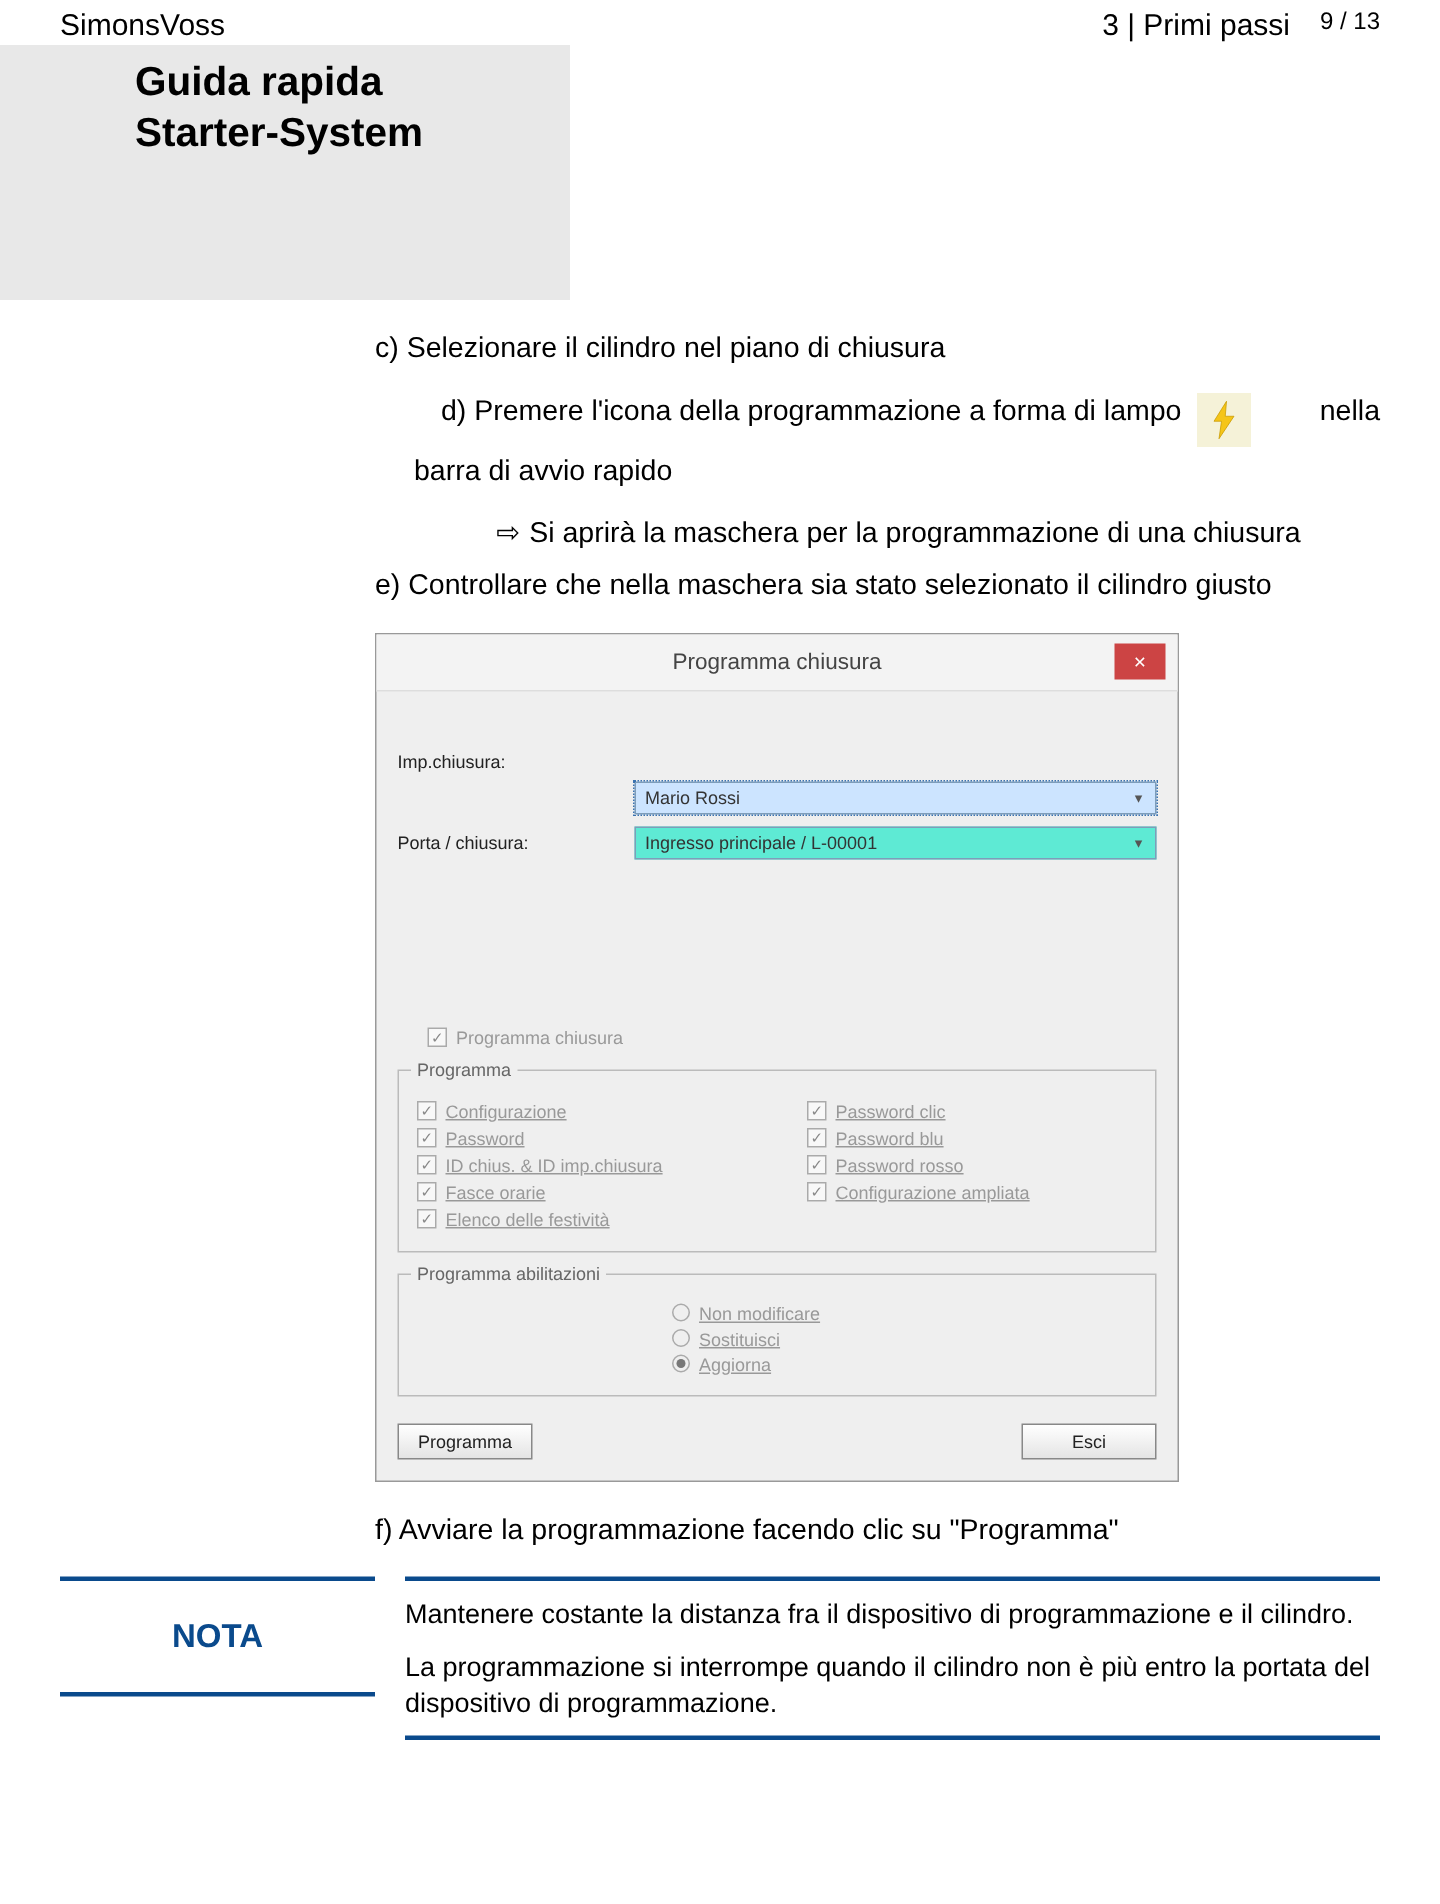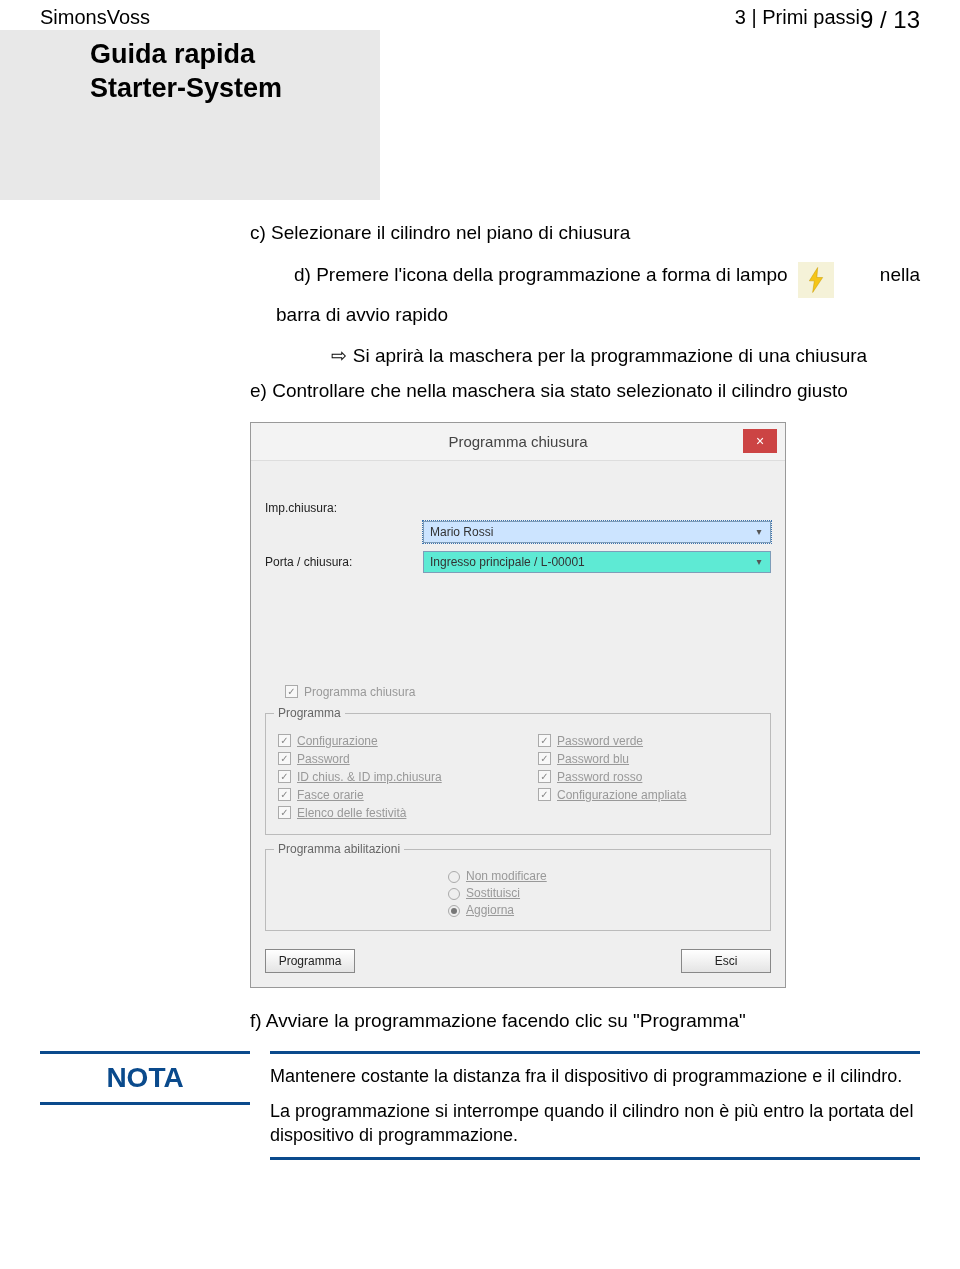--- a/index.html
+++ b/index.html
@@ -27,21 +27,21 @@
   .breadcrumb {
     position: absolute;
     top: 6px;
     right: 60px;
     font-size: 20px;
   }
   .pagenum {
     position: absolute;
     top: 6px;
     right: 0;
-    font-size: 24px;
+    font-size: 16px;
   }
   .grey-tab {
     position: absolute;
     top: 30px;
     left: -40px;
     width: 380px;
     height: 170px;
     background: #e8e8e8;
   }
   .guide-title {
@@ -206,21 +206,21 @@
     font-size: 12px;
     color: #666;
   }
   .grid2 {
     display: grid;
     grid-template-columns: 1fr 1fr;
     column-gap: 40px;
   }
   .radio-row {
     display: flex;
-    align-items: flex-end;
+    align-items: flex-start;
     gap: 6px;
     color: #999;
     margin: 3px 0;
     justify-content: flex-start;
     font-size: 12px;
   }
   .radio-group {
     margin-left: 170px;
   }
   .rad {
@@ -265,25 +265,25 @@
     margin-top: 8px;
   }
   .nota-badge-wrap {
     width: 210px;
     flex-shrink:0;
     margin-left: -210px;
   }
   .nota-badge {
     border-top: 3px solid #0a4a8c;
     border-bottom: 3px solid #0a4a8c;
-    padding: 8px 0;
+    padding: 24px 0;
     text-align: center;
     color: #0a4a8c;
     font-weight: bold;
-    font-size: 28px;
+    font-size: 22px;
   }
   .nota-text {
     flex: 1;
     font-size: 18px;
     line-height: 1.35;
     border-top: 3px solid #0a4a8c;
     border-bottom: 3px solid #0a4a8c;
     padding: 10px 0;
   }
   .nota-text p { margin: 0 0 10px 0; }
@@ -374,21 +374,21 @@
                   <span class="u">Fasce orarie</span>
                 </div>
               <div class="check-row">
                   <span class="chk">✓</span>
                   <span class="u">Elenco delle festività</span>
                 </div>
             </div>
             <div>
               <div class="check-row">
                   <span class="chk">✓</span>
-                  <span class="u">Password verde</span>
+                  <span class="u">Password clic</span>
                 </div>
               <div class="check-row">
                   <span class="chk">✓</span>
                   <span class="u">Password blu</span>
                 </div>
               <div class="check-row">
                   <span class="chk">✓</span>
                   <span class="u">Password rosso</span>
                 </div>
               <div class="check-row">

